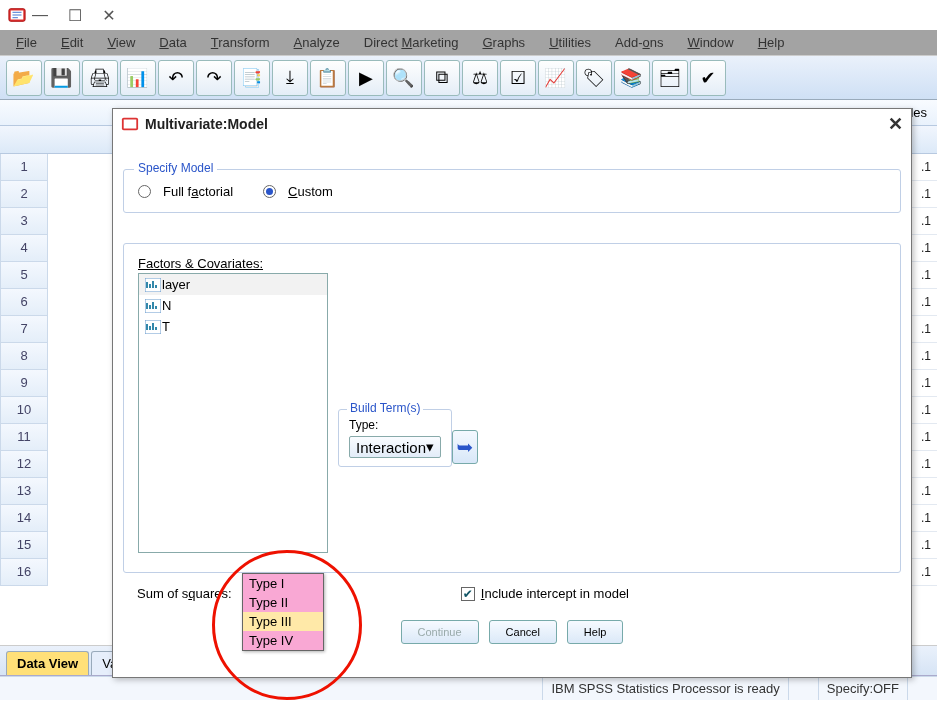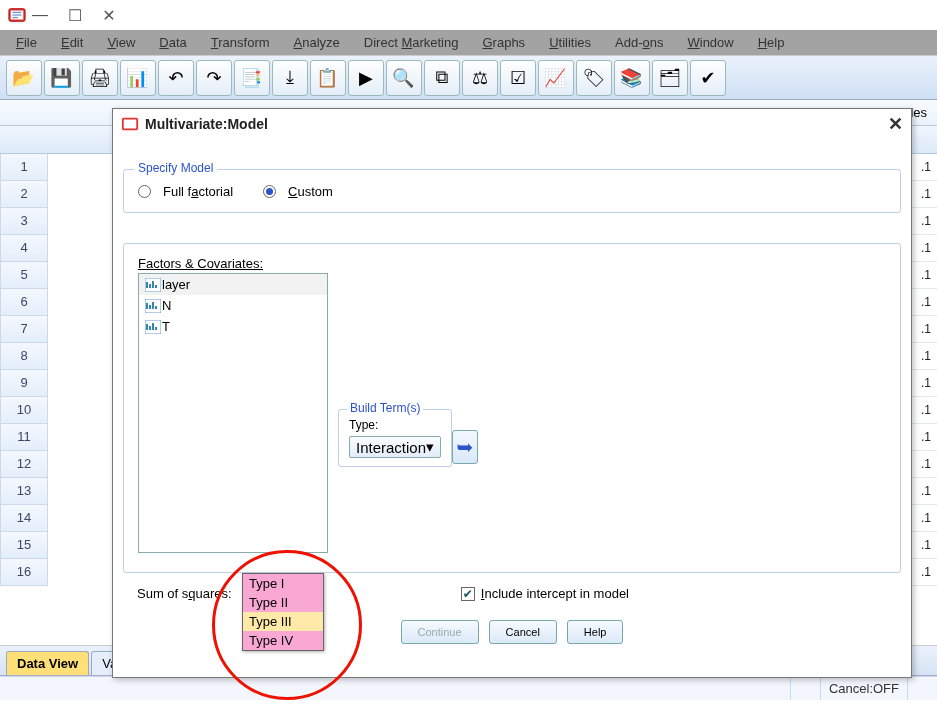--- a/index.html
+++ b/index.html
@@ -168,22 +168,23 @@
     </div>
 </div>
 
 <div class="sheet-tabs">
   <div class="sheettab active">Data View</div>
   <div class="sheettab">Variable View</div>
 </div>
 
 <div class="statusbar">
   <div style="flex:1"></div>
+  <div class="sc">IBM SPSS Statistics Processor is ready</div>
   <div class="sc" style="width:30px"></div>
-  <div class="sc">Cancel:OFF</div>
+  <div class="sc">Specify:OFF</div>
   <div class="sc" style="width:30px"></div>
 </div>
 
 <div class="dialog">
   <div class="dlg-title">
     <svg class="icon" style="width:18px;height:18px;margin-right:6px" viewBox="0 0 20 20">
         <rect x="1" y="3" width="18" height="14" rx="2" fill="#d33"></rect>
         <rect x="3" y="5" width="14" height="10" fill="#fff"></rect>
       </svg>
     <span>Multivariate:Model</span>

